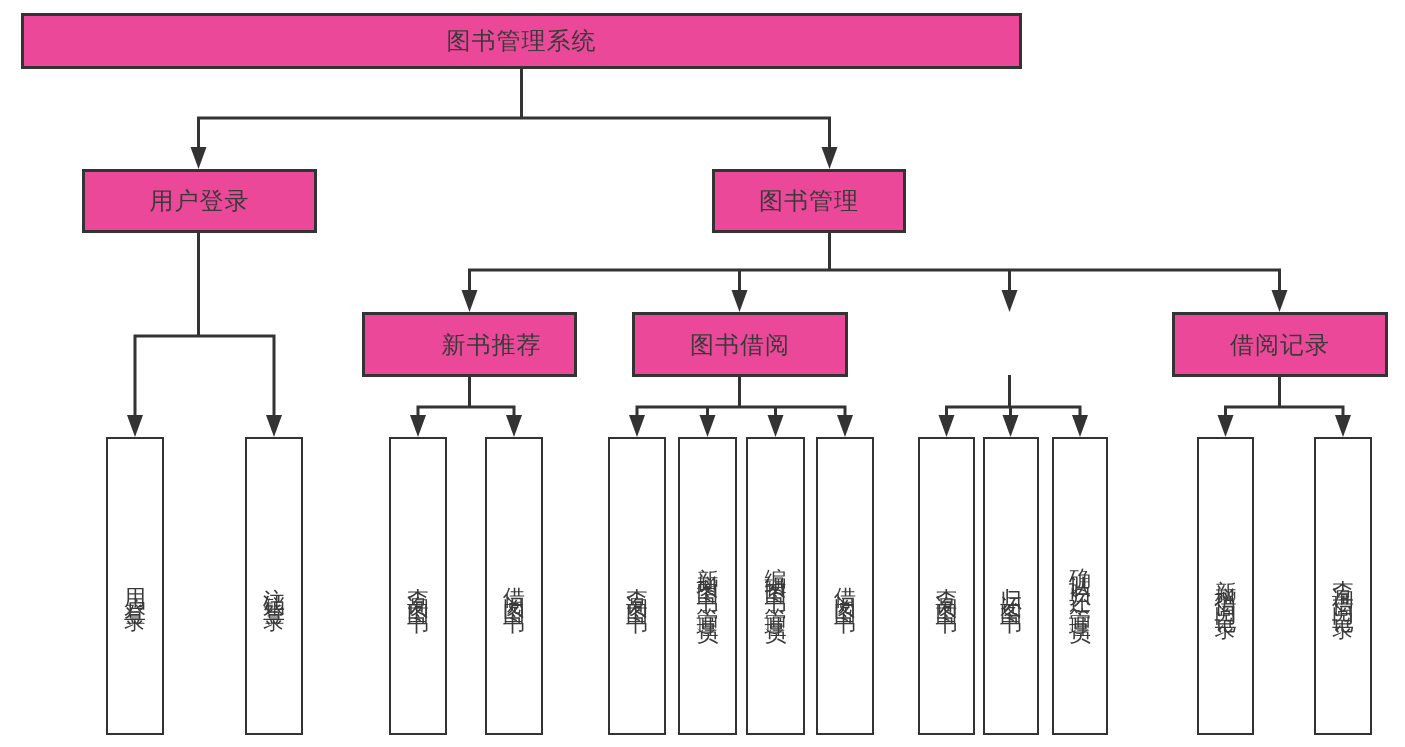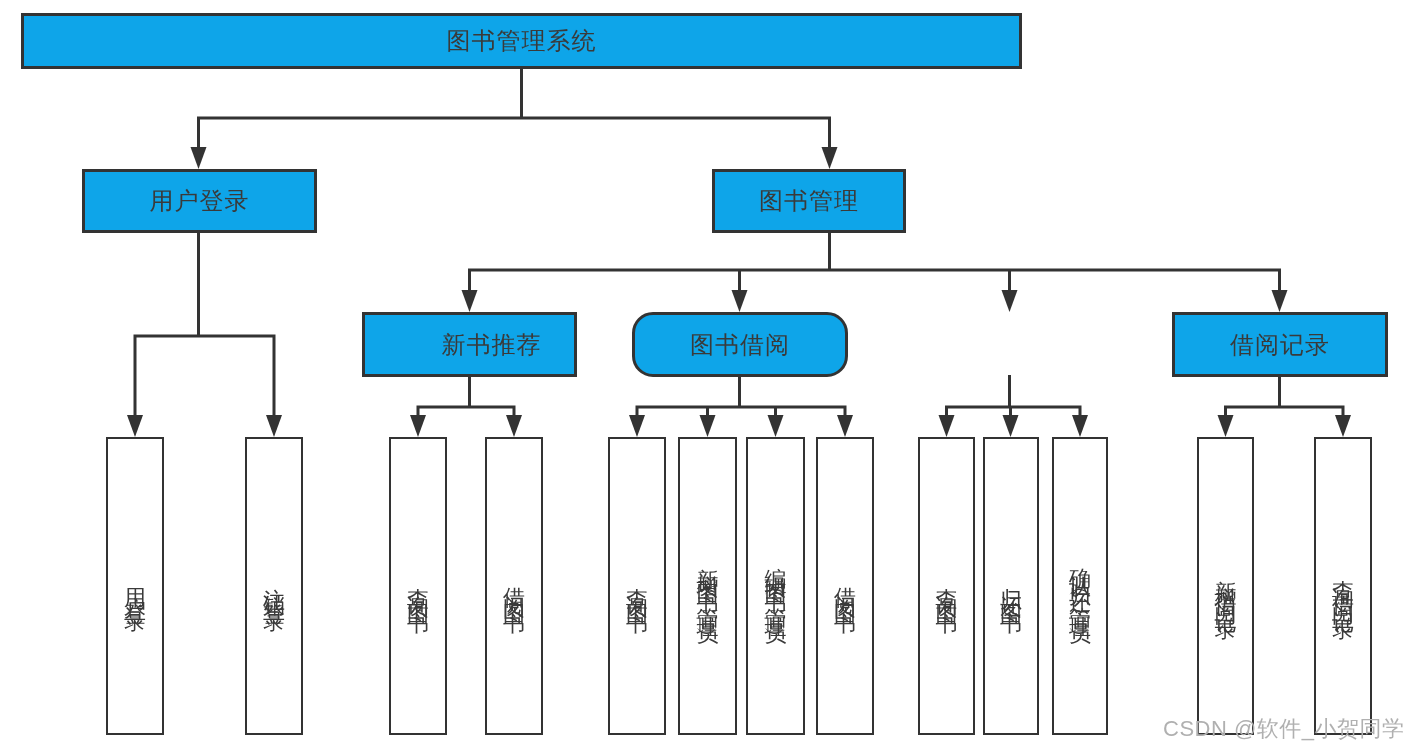--- a/index.html
+++ b/index.html
@@ -19,21 +19,21 @@
     position: absolute;
     left: 0; top: 0;
     width: 1405px;
     height: 747px;
     pointer-events: none;
   }
   .node {
     position: absolute;
     box-sizing: border-box;
     border: 3px solid #333333;
-    background: #0ea5e9;
+    background: #ec4899;
     display: flex;
     align-items: center;
     justify-content: center;
     color: #3a3a3a;
     font-size: 24px;
     letter-spacing: 1px;
     white-space: nowrap;
     z-index: 2;
   }
   .leaf {
@@ -119,21 +119,21 @@
   <div class="node" style="left:82px; top:169px; width:235px; height:64px;">
     <span>用户登录</span>
   </div>
   <div class="node" style="left:712px; top:169px; width:194px; height:64px;">
     <span>图书管理</span>
   </div>
 
   <div class="node" style="left:362px; top:312px; width:215px; height:65px;padding-left:44px;">
     <span>新书推荐</span>
   </div>
-  <div class="node" style="left:632px; top:312px; width:216px; height:65px;border-radius:21px;">
+  <div class="node" style="left:632px; top:312px; width:216px; height:65px;">
     <span>图书借阅</span>
   </div>
   <div class="node" style="left:1172px; top:312px; width:216px; height:65px;">
     <span>借阅记录</span>
   </div>
 
   <div class="leaf" style="left:106px; width:58px;">
     <span>用户登录</span>
   </div>
   <div class="leaf" style="left:245px; width:58px;">
@@ -170,15 +170,14 @@
     <span>确认归还（管理员）</span>
   </div>
 
   <div class="leaf" style="left:1197px; width:57px;">
     <span>新增借阅记录</span>
   </div>
   <div class="leaf" style="left:1314px; width:58px;">
     <span>查询借阅记录</span>
   </div>
 
-  <div class="watermark">CSDN @软件_小贺同学</div>
 
 </div>
 
 </body></html>

